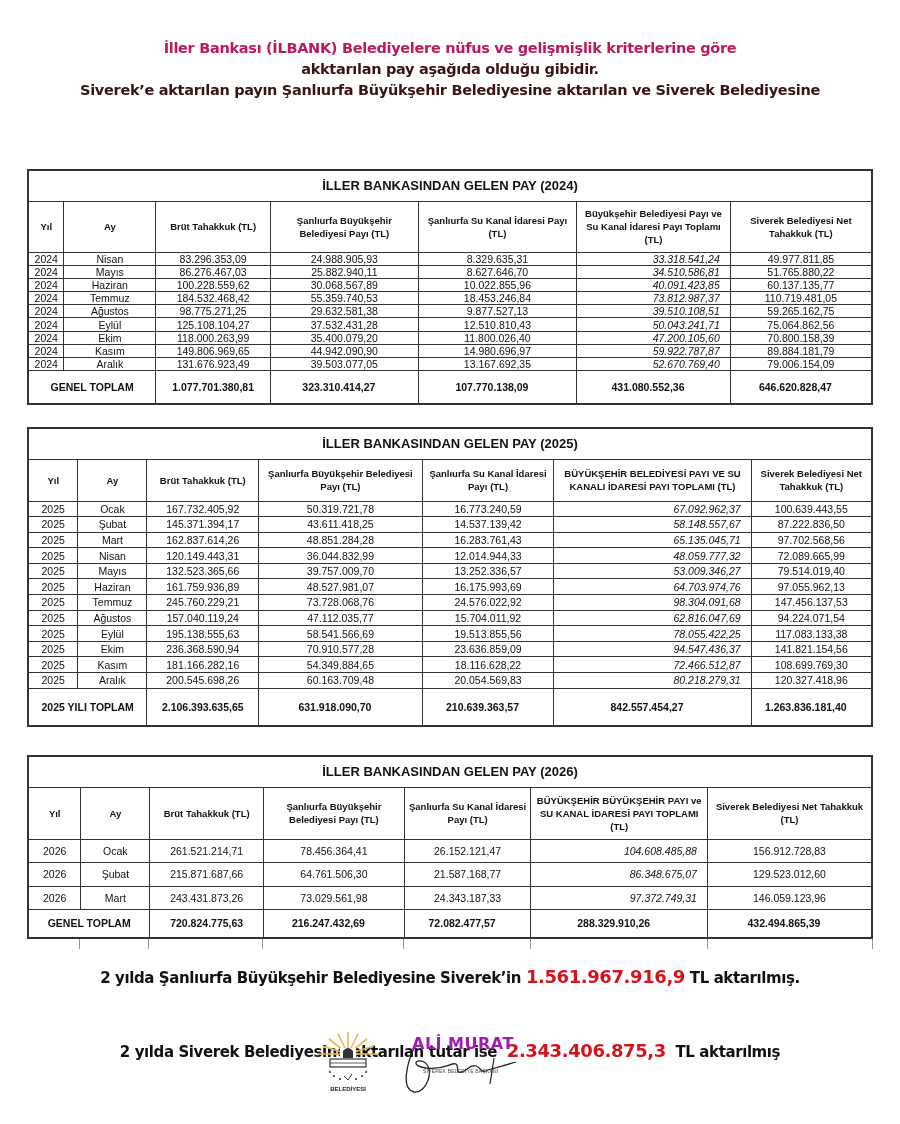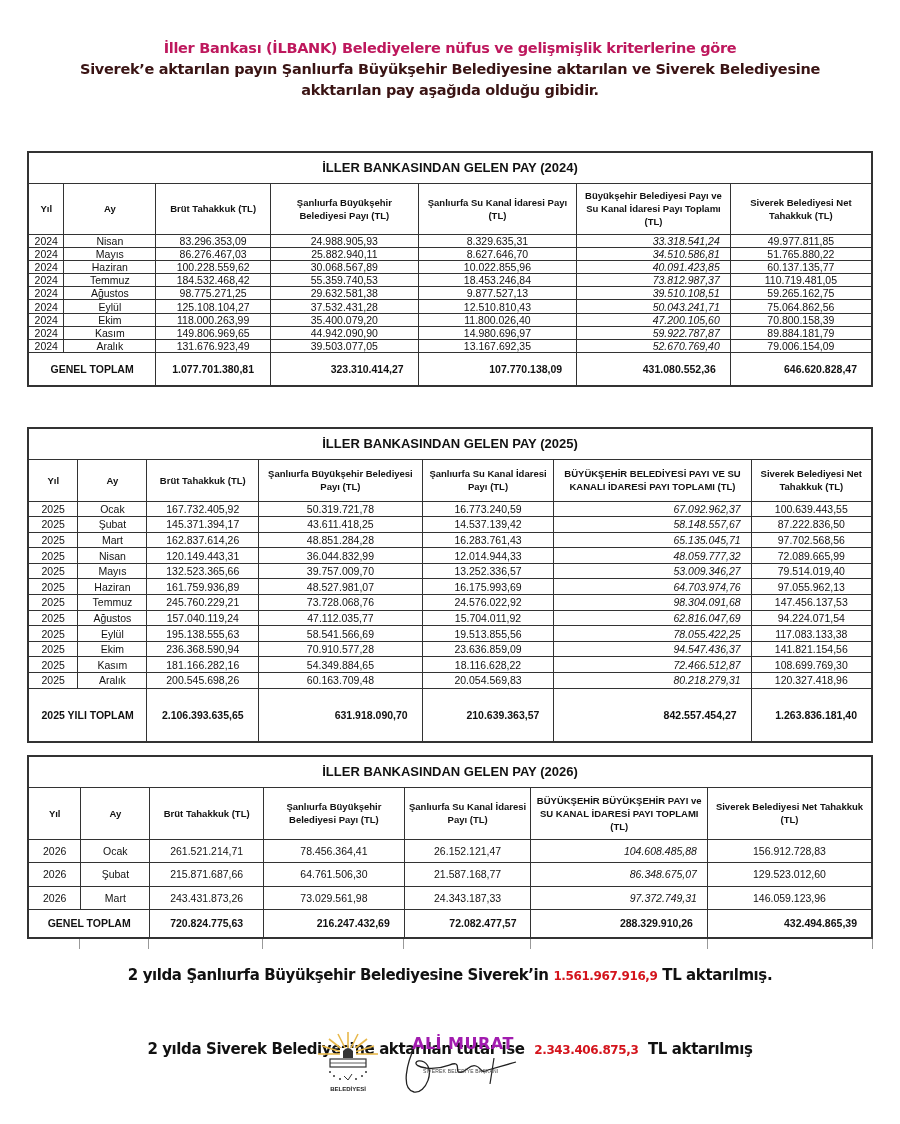--- a/index.html
+++ b/index.html
@@ -11,59 +11,59 @@
   .headline .dark { color: #3a1414; }
 
   .tbl-wrap { position: absolute; left: 27px; width: 846px; }
   table { width: 100%; border-collapse: collapse; font-family: "Liberation Sans", sans-serif; font-size: 10.5px; border: 2px solid #333; }
   th, td { border: 1px solid #333; }
   .title-row th { font-size: 13px; font-weight: bold; height: 31px; text-align: center; }
   .head-row th { font-size: 9.5px; font-weight: bold; text-align: center; line-height: 13px; padding: 2px 3px; }
   td { text-align: center; padding: 0 3px; white-space: nowrap; }
   td.right { text-align: right; padding-right: 10px; font-style: italic; }
   tr.total td { font-weight: bold; font-size: 10.5px; margin-left: 16px; }
-  tr.total td.num { text-align: right; padding-right: 14px; }
+  tr.total td.num { text-align: center; padding-right: 14px; }
   tr.total td.first { text-align: center; }
 
-  #t2024 { top: 151px; }
+  #t2024 { top: 169px; }
   #t2024 .head-row th { height: 51px; }
   #t2024 tbody td { height: 13.2px; line-height: 12px; }
   #t2024 tr.total td { height: 33px; }
 
   #t2025 { top: 427px; }
   #t2025 .head-row th { height: 42px; }
   #t2025 tbody td { height: 15.6px; line-height: 14px; }
-  #t2025 tr.total td { height: 54px; }
+  #t2025 tr.total td { height: 38px; }
 
   #t2026 { top: 755px; }
   #t2026 .head-row th { height: 52px; }
   #t2026 tbody td { height: 23.5px; }
   #t2026 tr.total td { height: 28px; }
   #t2026 .tail { position: absolute; left: 0; top: 100%; width: 100%; height: 10px; }
   #t2026 .tail span { position: absolute; top: 0; width: 1px; height: 10px; background: #999; }
 
   .summary { position: absolute; left: 0; width: 900px; text-align: center; font-family: "DejaVu Sans", sans-serif; font-weight: bold; font-size: 15px; letter-spacing: -0.4px; color: #111; }
-  .summary .amount { color: #d4141c; font-size: 12px; }
+  .summary .amount { color: #d4141c; font-size: 18px; }
   #sum1 { top: 966px; }
   #sum2 { top: 1040px; }
 
   .logo-area { position: absolute; left: 316px; top: 1030px; width: 200px; height: 70px; }
   .emblem { position: absolute; left: 0; top: 0; width: 64px; height: 66px; }
   .signature { position: absolute; left: 80px; top: 4px; width: 130px; height: 62px; }
   .sig-name { position: absolute; left: 96px; top: 4px; font-family: "DejaVu Sans", sans-serif; font-weight: bold; font-size: 16px; color: #a21caf; letter-spacing: 0.5px; }
   .sig-role { position: absolute; left: 107px; top: 38px; font-size: 5px; color: #444; letter-spacing: 0.2px; }
   .emblem-text { position: absolute; left: 4px; top: 56px; width: 56px; text-align: center; font-size: 6px; font-weight: bold; color: #222; }
 </style>
 </head>
 <body>
 
 <div class="headline">
   <div class="red">İller Bankası (İLBANK) Belediyelere nüfus ve gelişmişlik kriterlerine göre</div>
+  <div class="dark">akktarılan pay aşağıda olduğu gibidir.</div>
   <div class="dark">Siverek’e aktarılan payın Şanlıurfa Büyükşehir Belediyesine aktarılan ve Siverek Belediyesine</div>
-  <div class="dark">akktarılan pay aşağıda olduğu gibidir.</div>
 </div>
 
 <div class="tbl-wrap" id="t2024">
   <table>
     <colgroup>
       <col style="width:36px">
         <col style="width:92px">
         <col style="width:115px">
         <col style="width:148px">
         <col style="width:159px">

